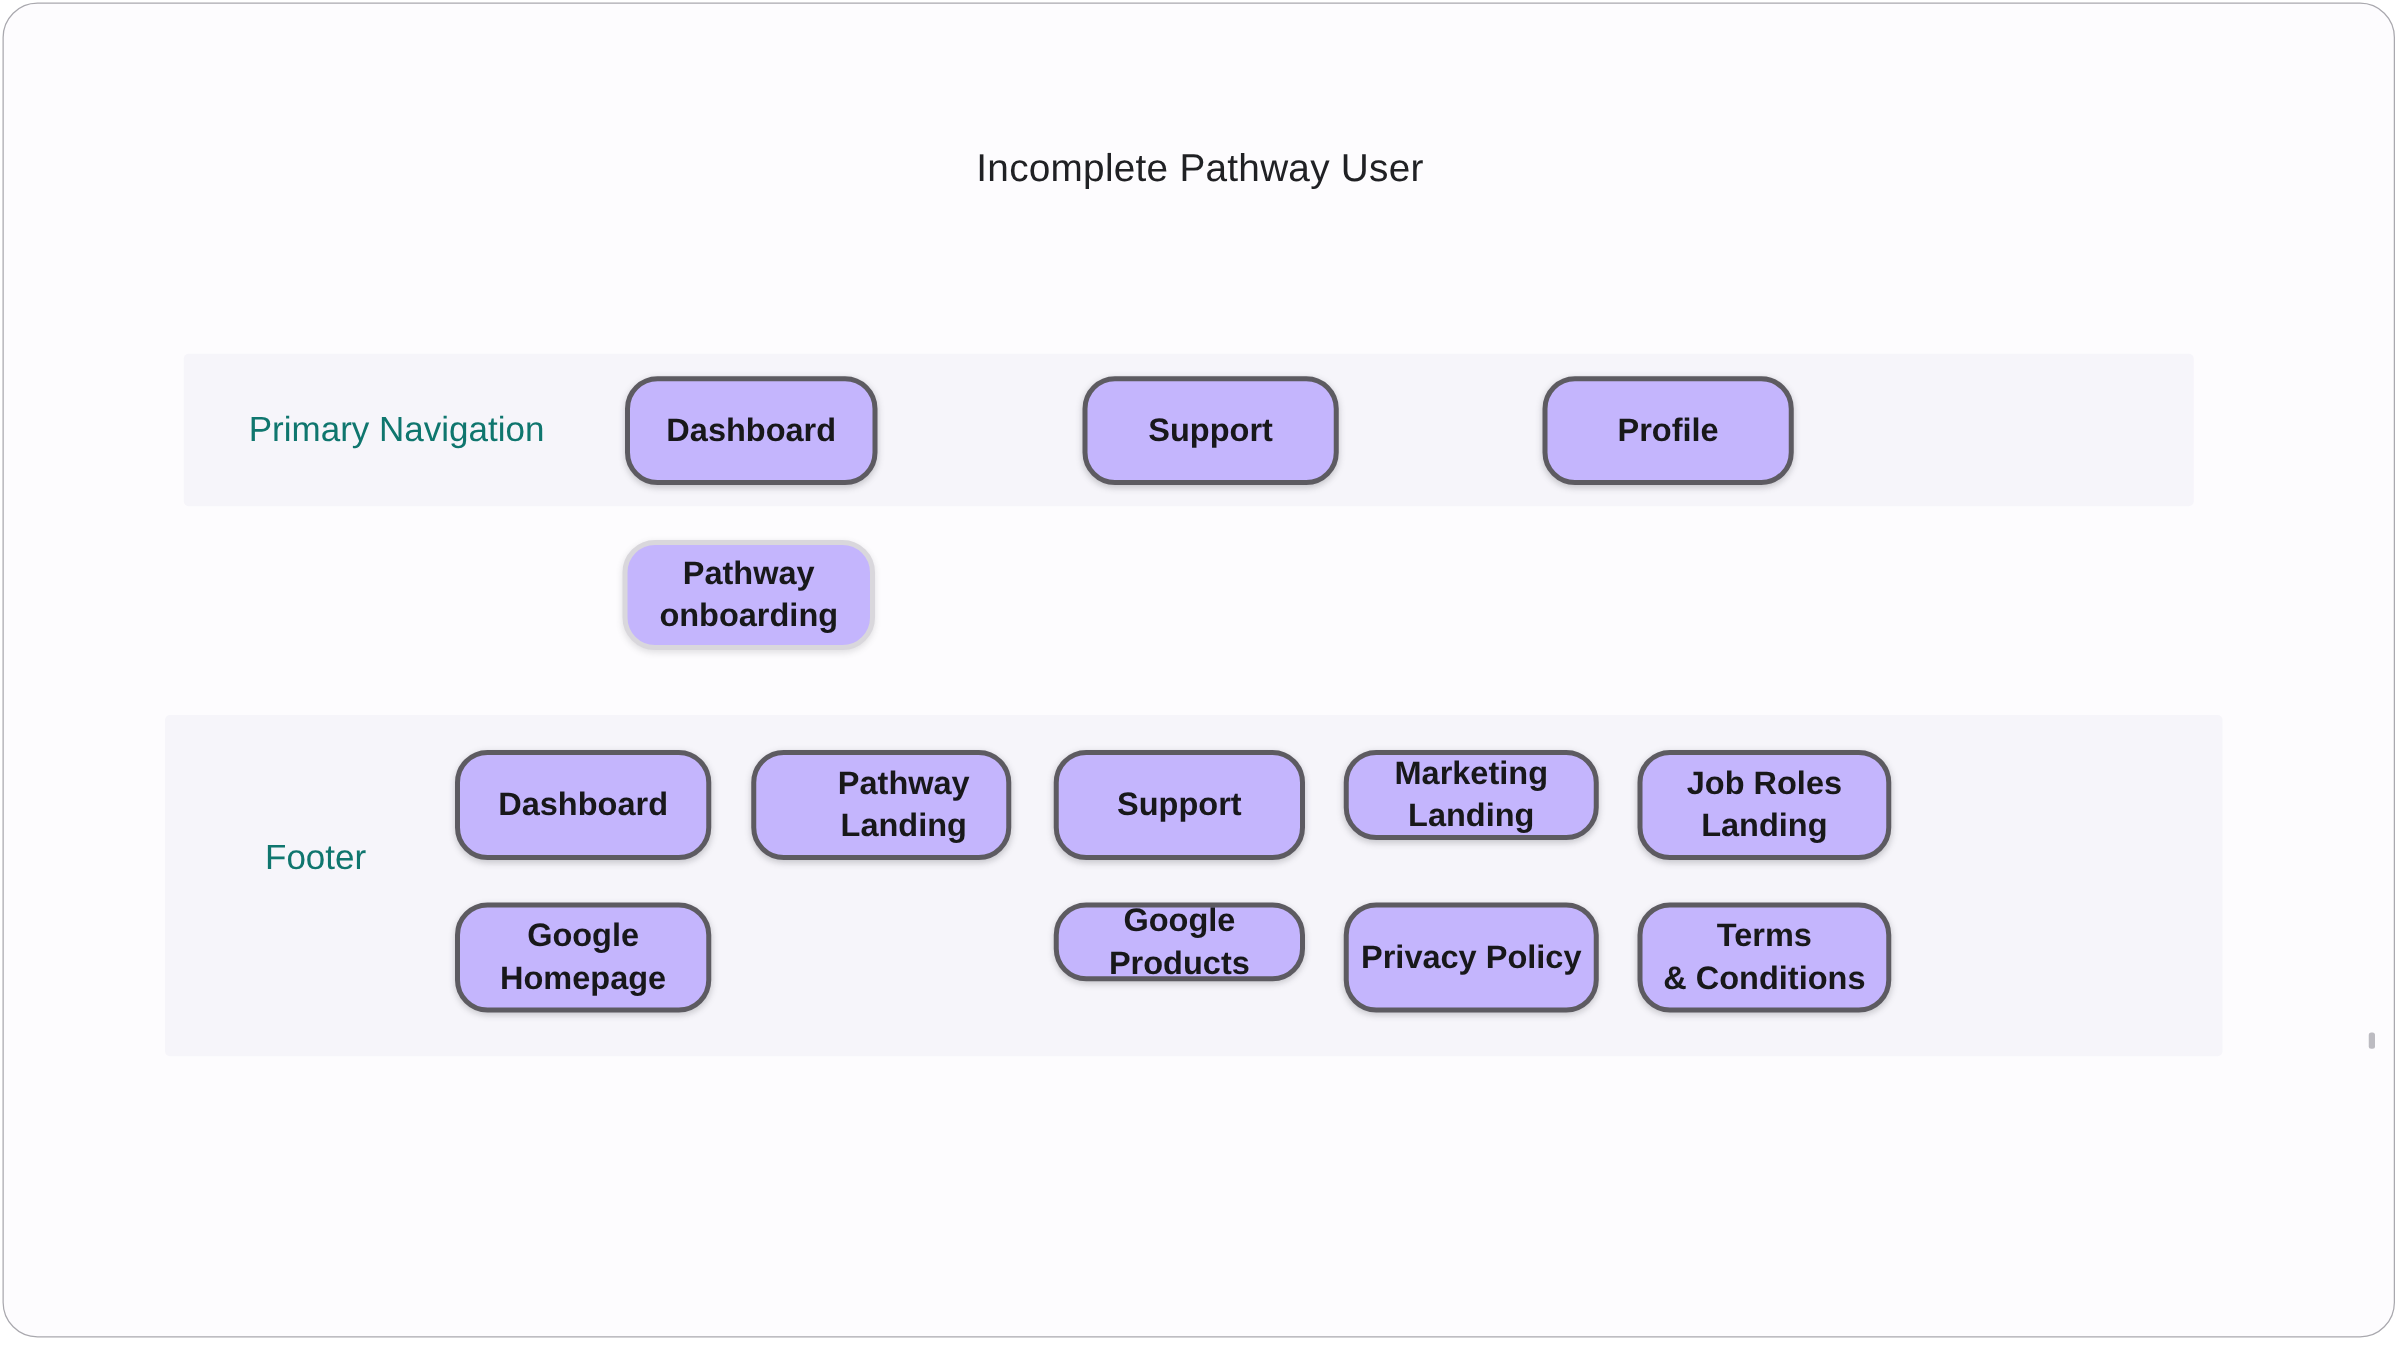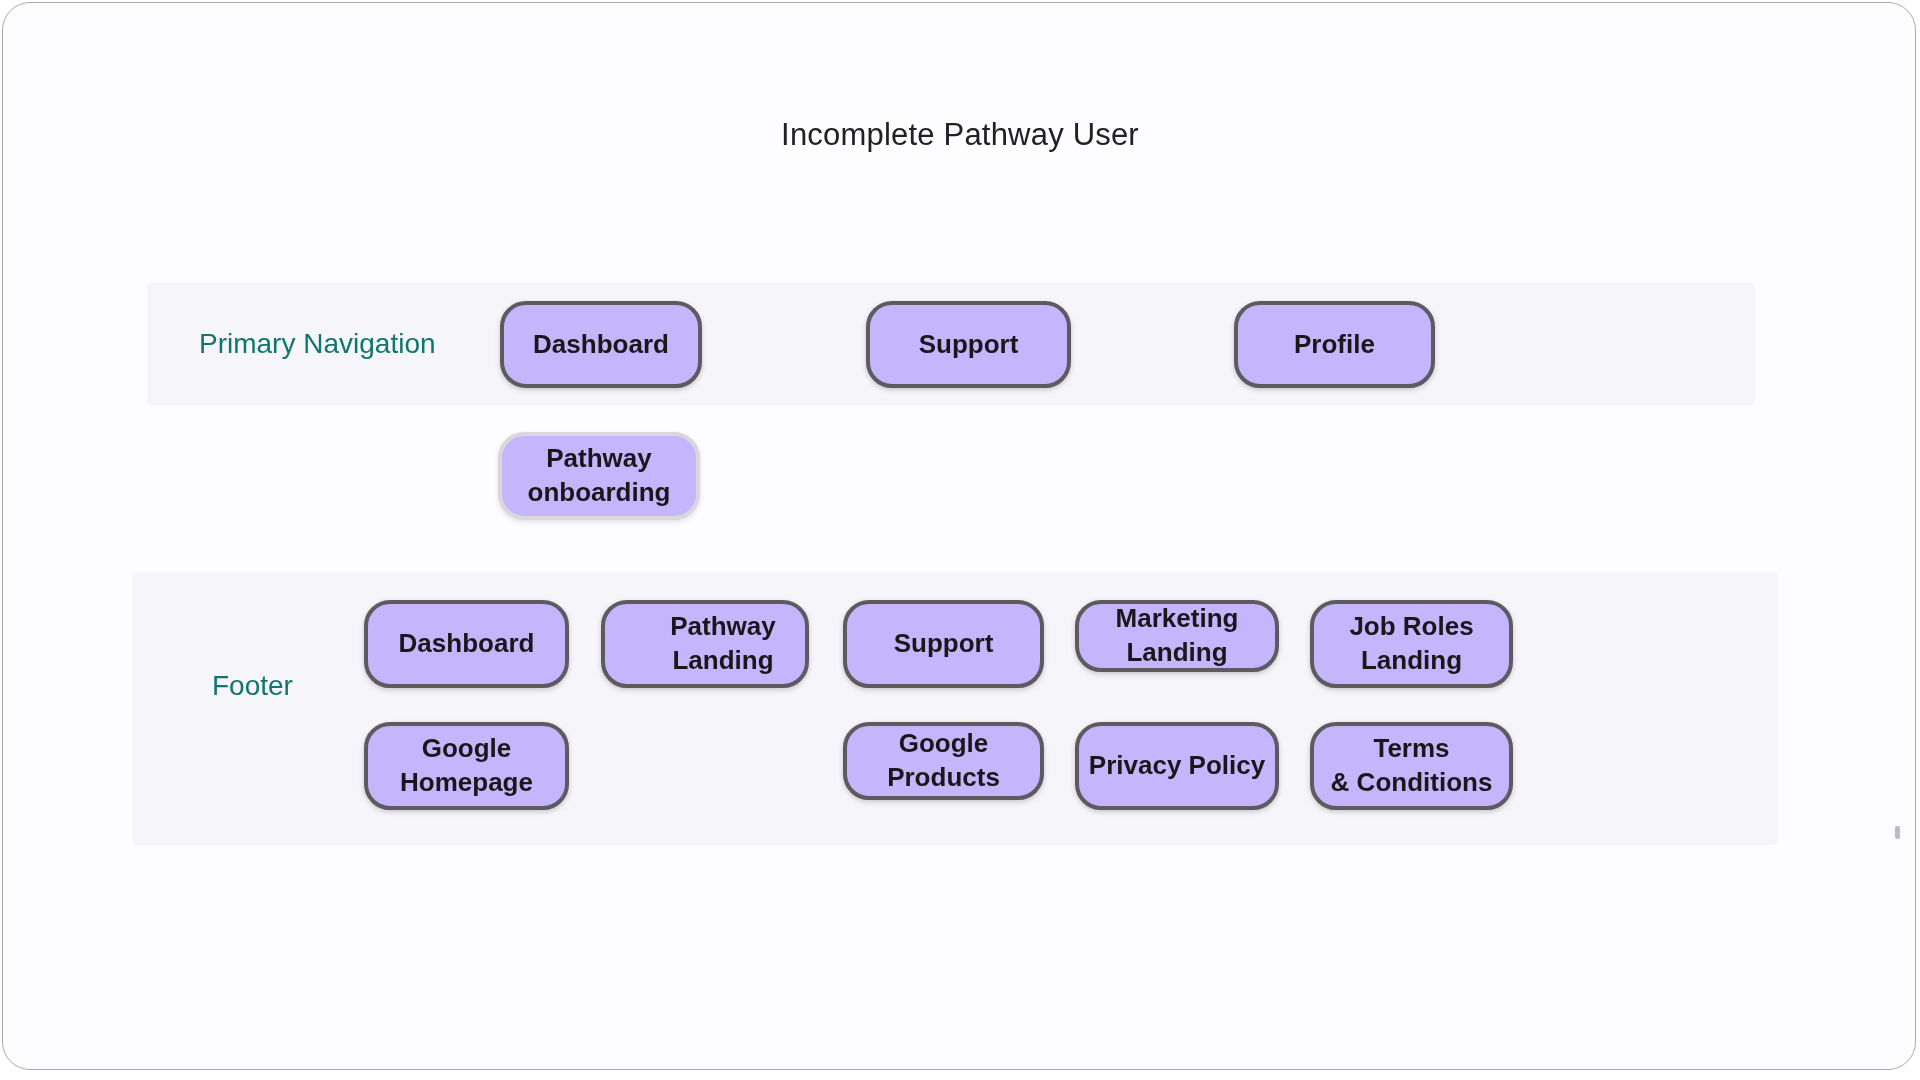--- a/index.html
+++ b/index.html
@@ -130,21 +130,21 @@
   <div class="node" style="left:1075px; top:600px; width:204px; height:72px;">Marketing
 Landing</div>
 
   <div class="node" style="left:1310px; top:600px; width:203px; height:88px;">Job Roles
 Landing</div>
 
   <div class="node" style="left:364px; top:722px; width:205px; height:88px;">Google
 Homepage</div>
 
 
-  <div class="node" style="left:843px; top:722px; width:201px; height:78px;">Google Products</div>
+  <div class="node" style="left:843px; top:722px; width:201px; height:63px;">Google Products</div>
 
   <div class="node" style="left:1075px; top:722px; width:204px; height:88px;">Privacy Policy</div>
 
   <div class="node" style="left:1310px; top:722px; width:203px; height:88px;">Terms
 &amp; Conditions</div>
 
   <div class="scrollbar-artifact"></div>
 
 </div>
 

